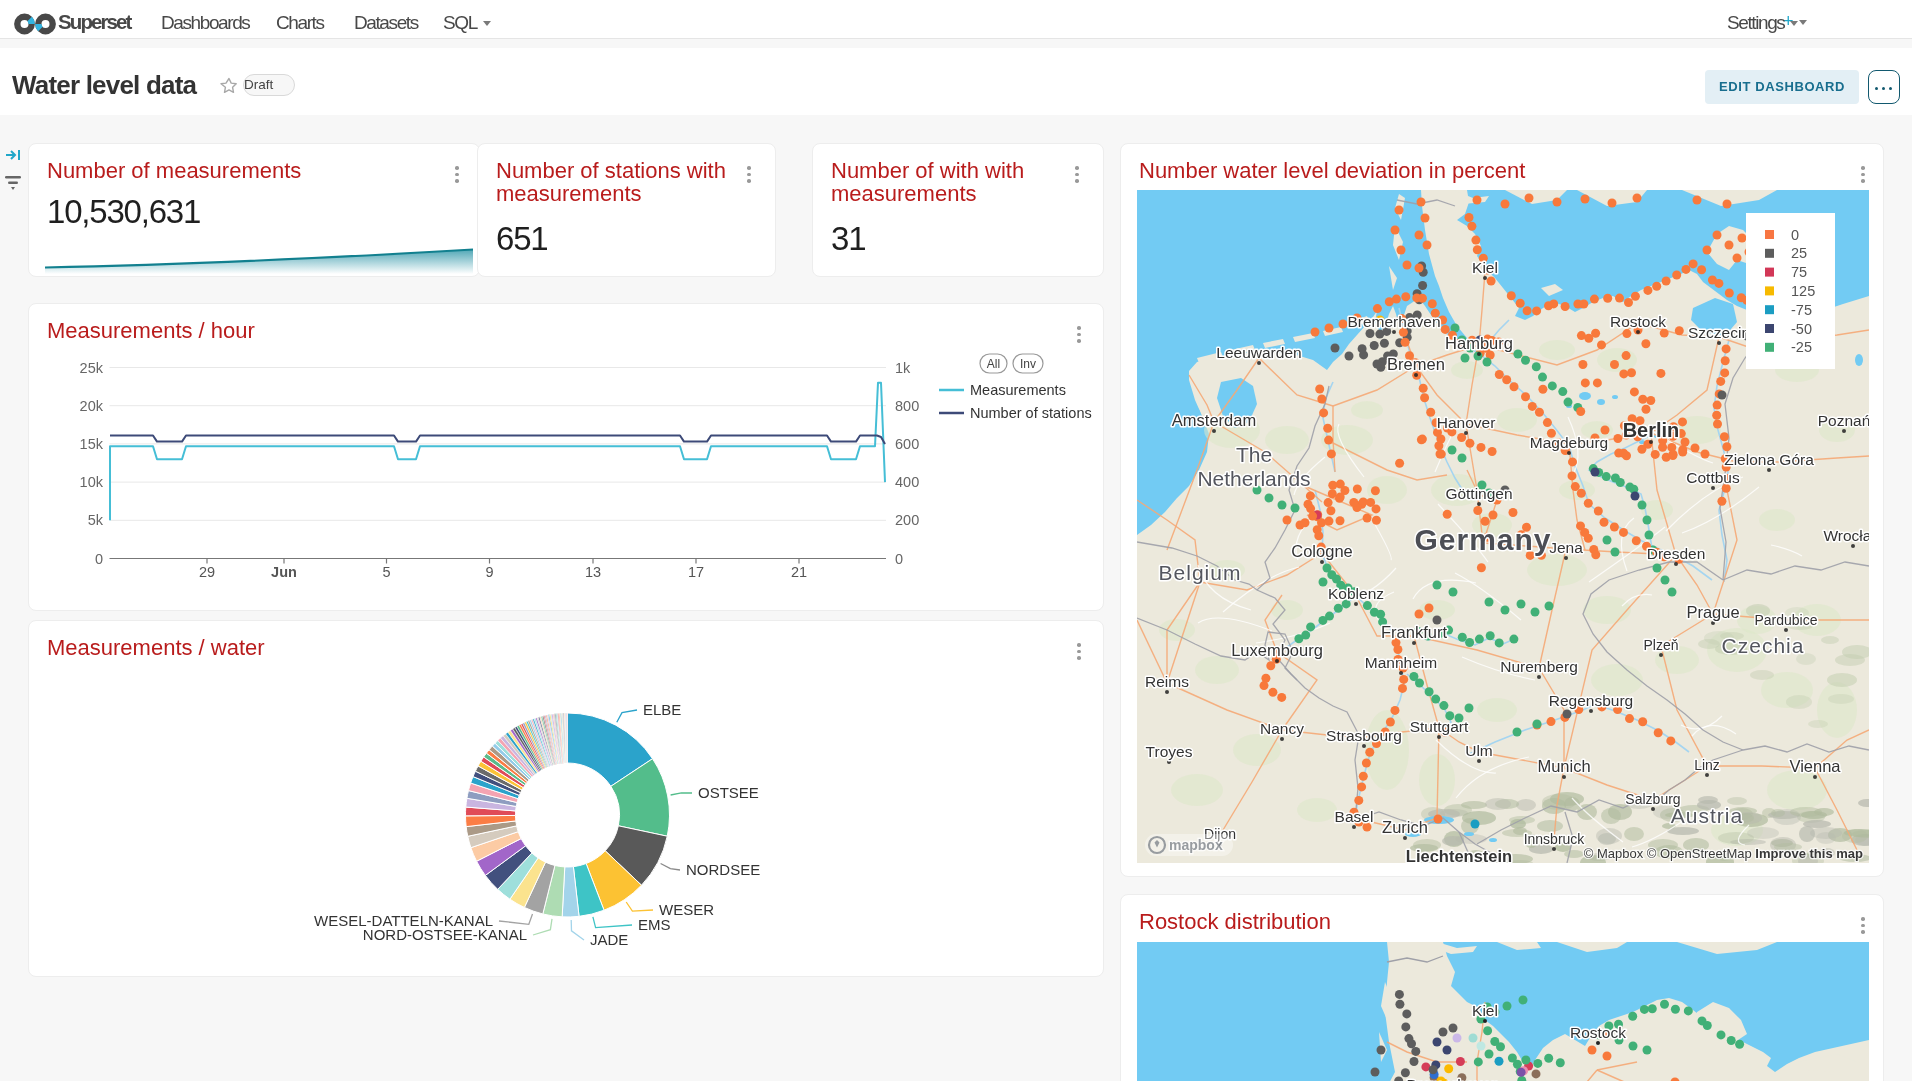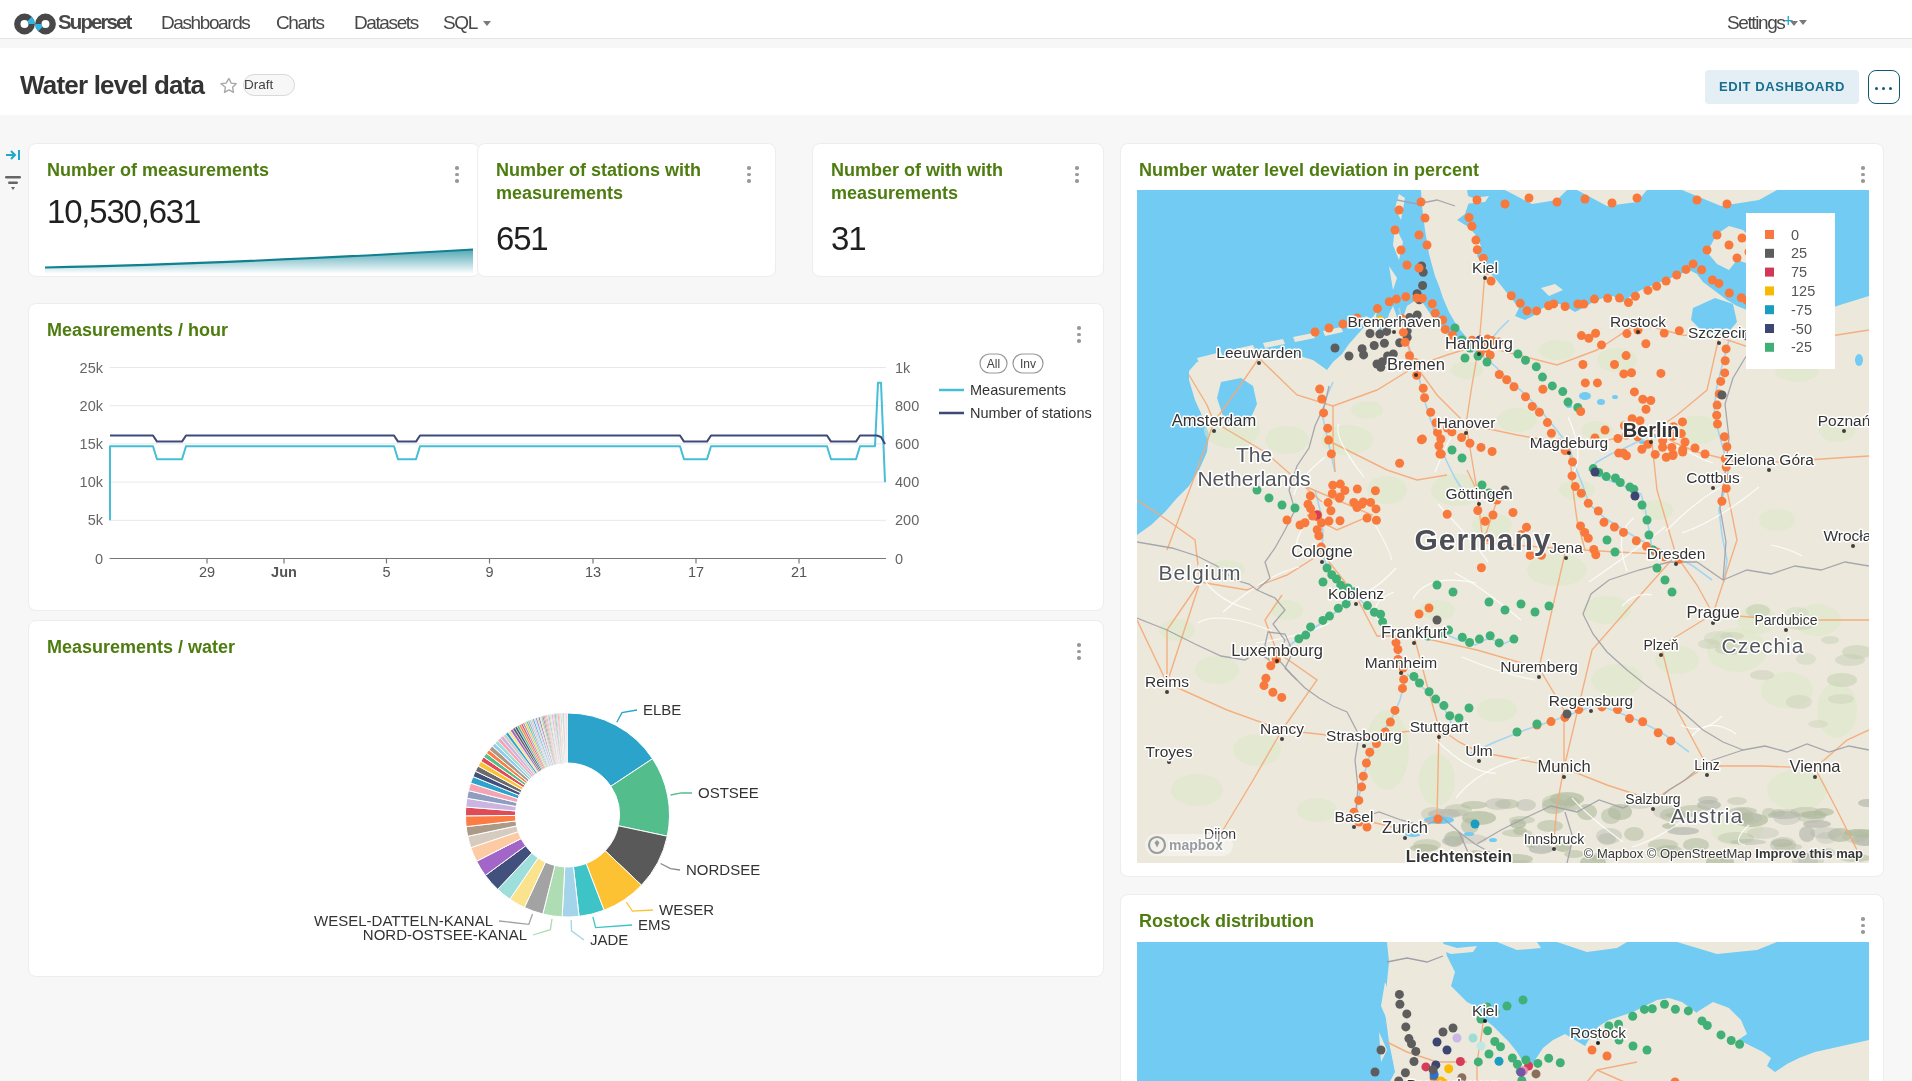--- a/index.html
+++ b/index.html
@@ -2,28 +2,28 @@
 <html><head><meta charset="utf-8"><title>Water level data</title>
 <style>
 *{margin:0;padding:0;box-sizing:border-box}
 html,body{width:1912px;height:1081px;overflow:hidden;background:#f7f7f7;font-family:"Liberation Sans",sans-serif}
 .topnav{position:absolute;left:0;top:0;width:1912px;height:39px;background:#fff;border-bottom:1px solid #e5e5e5;z-index:10}
 .logo{position:absolute;left:13px;top:12px}
 .brand{position:absolute;left:58px;top:10px;font-size:20.5px;font-weight:700;color:#484848;letter-spacing:-1.9px}
 .navitem{position:absolute;top:12px;font-size:19px;letter-spacing:-1.4px;color:#484848}
 .caret{display:inline-block;width:0;height:0;border-left:4.5px solid transparent;border-right:4.5px solid transparent;border-top:5px solid #7a7a7a;vertical-align:middle;margin-left:6px}
 .titlebar{position:absolute;left:0;top:48px;width:1912px;height:67px;background:#fff}
-.h1{position:absolute;left:20px;top:22px;font-size:26px;letter-spacing:-0.8px;font-weight:700;color:#333}
+.h1{position:absolute;left:12px;top:22px;font-size:26px;letter-spacing:-0.8px;font-weight:700;color:#333}
 .star{position:absolute;left:220px;top:29px}
 .draft{position:absolute;left:243px;top:26px;width:52px;height:22px;border:1px solid #d9d9d9;border-radius:11px;background:#f7f7f7;color:#444;font-size:13.5px;text-align:left;line-height:20px}
 .editbtn{position:absolute;left:1705px;top:22px;width:154px;height:34px;background:#e3eff5;border-radius:4px;color:#186e8e;font-size:13px;font-weight:700;letter-spacing:0.6px;text-align:center;line-height:34px}
 .morebtn{position:absolute;left:1868px;top:22px;width:32px;height:34px;border:1.5px solid #12596f;border-radius:8px;background:#fff}
 .morebtn i{position:absolute;top:15.5px;width:3px;height:3px;border-radius:50%;background:#12596f}
 .card{position:absolute;background:#fff;border-radius:8px;border:1px solid #ededed}
-.ctitle{position:absolute;left:18px;top:15px;font-size:18px;font-weight:700;color:#4d7c0f;line-height:23px}
+.ctitle{position:absolute;left:18px;top:15px;font-size:22px;font-weight:400;color:#b91c1c;line-height:23px}
 .kebab{position:absolute;width:4px}
 .kebab i{display:block;width:3.5px;height:3.5px;border-radius:50%;background:#999;margin-bottom:3px}
 .bignum{position:absolute;left:18px;font-size:33px;letter-spacing:-1.2px;color:#1f1f1f}
 .filtericons{position:absolute;left:0;top:143px;width:28px;z-index:5}
 </style></head>
 <body>
 <div class="topnav">
  <svg class="logo" width="44" height="24" viewBox="0 0 44 24">
   <circle cx="11.5" cy="12" r="7.2" fill="none" stroke="#484848" stroke-width="6.4"></circle>
   <circle cx="32.5" cy="12" r="7.2" fill="none" stroke="#484848" stroke-width="6.4"></circle>

